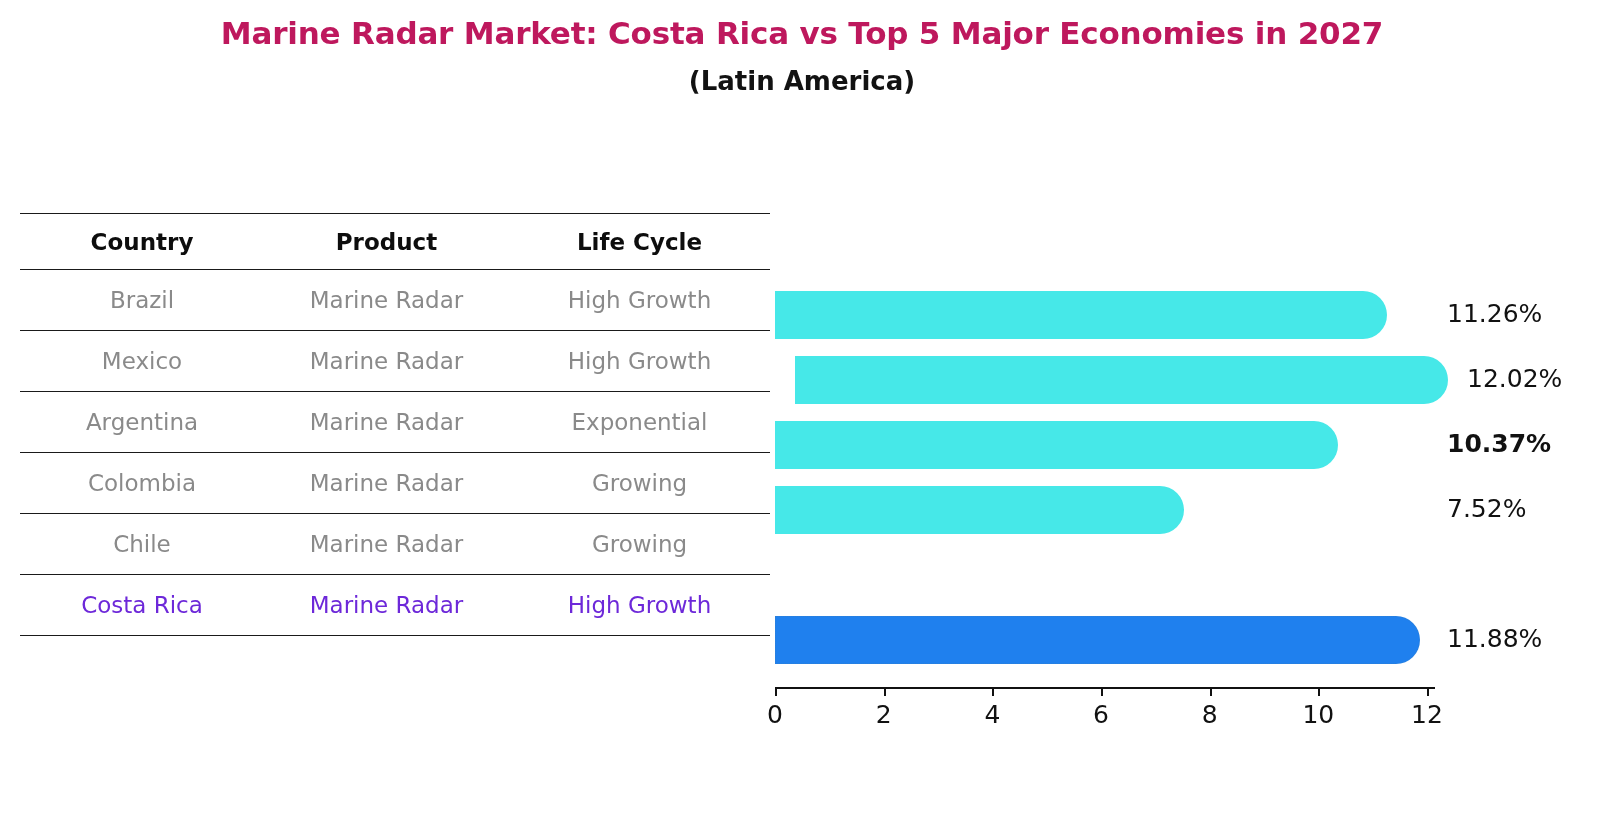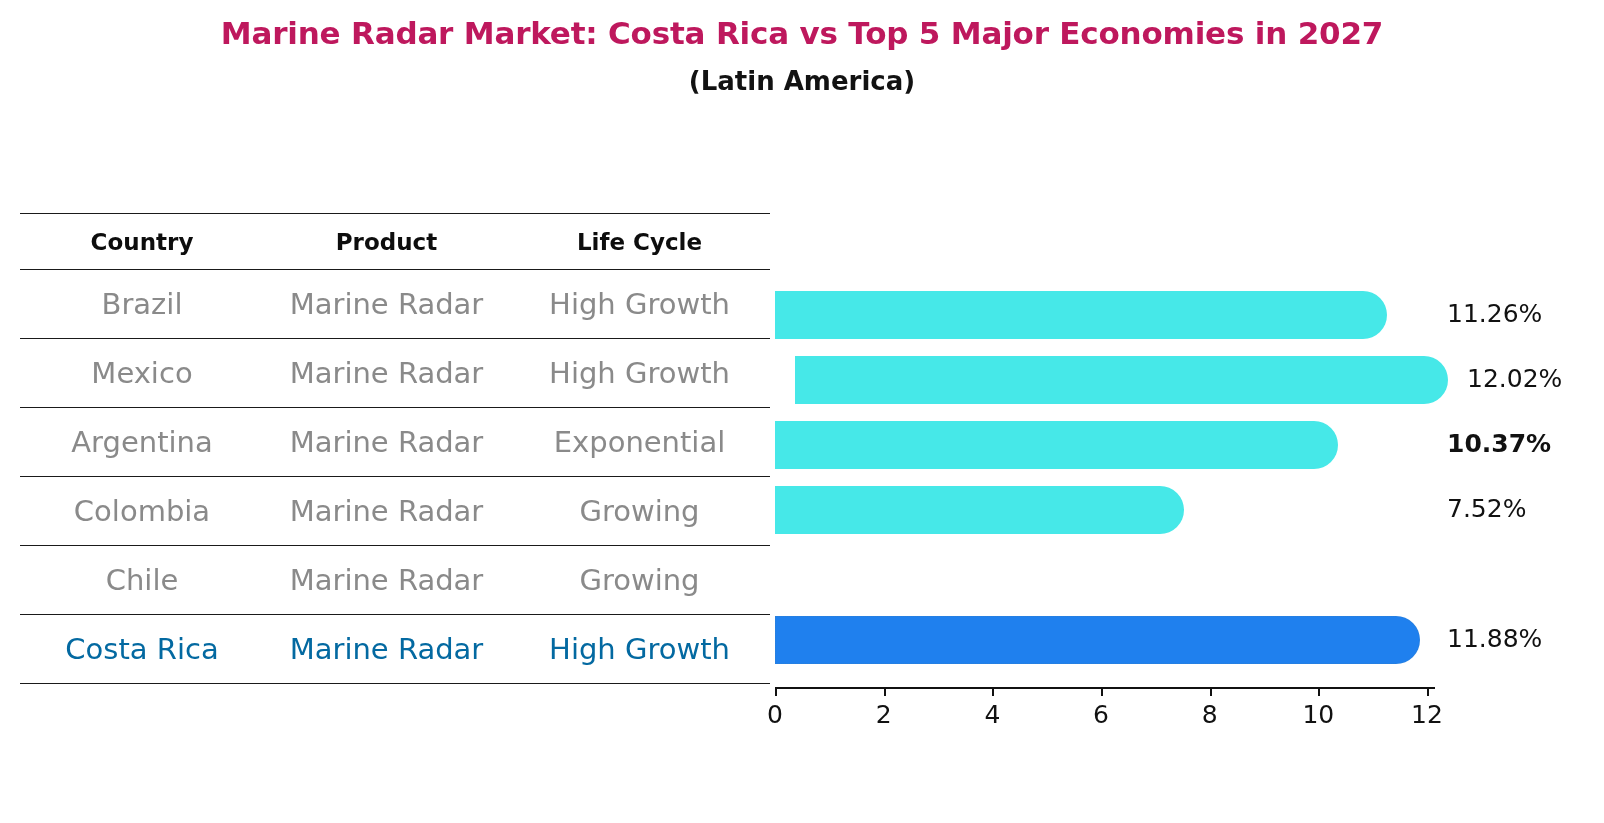--- a/index.html
+++ b/index.html
@@ -58,29 +58,29 @@
     font-size: 23px;
     font-weight: bold;
     color: #0d0d0d;
     text-align: center;
     padding: 15px 0 14px 0;
     border-top: 1.3px solid #1a1a1a;
     border-bottom: 1.3px solid #1a1a1a;
     white-space: nowrap;
   }
   table.data-table tbody td {
-    font-size: 29px;
+    font-size: 23px;
     color: #8a8a8a;
     text-align: center;
     padding: 17px 0 17px 0;
     border-bottom: 1.3px solid #1a1a1a;
     white-space: nowrap;
   }
   table.data-table tbody tr.highlight-row td {
-    color: #0369a1;
+    color: #6d28d9;
   }
 
   
   #chart-panel {
     position: absolute;
     left: 775px;
     top: 213px;
     width: 810px;
     height: 520px;
   }

